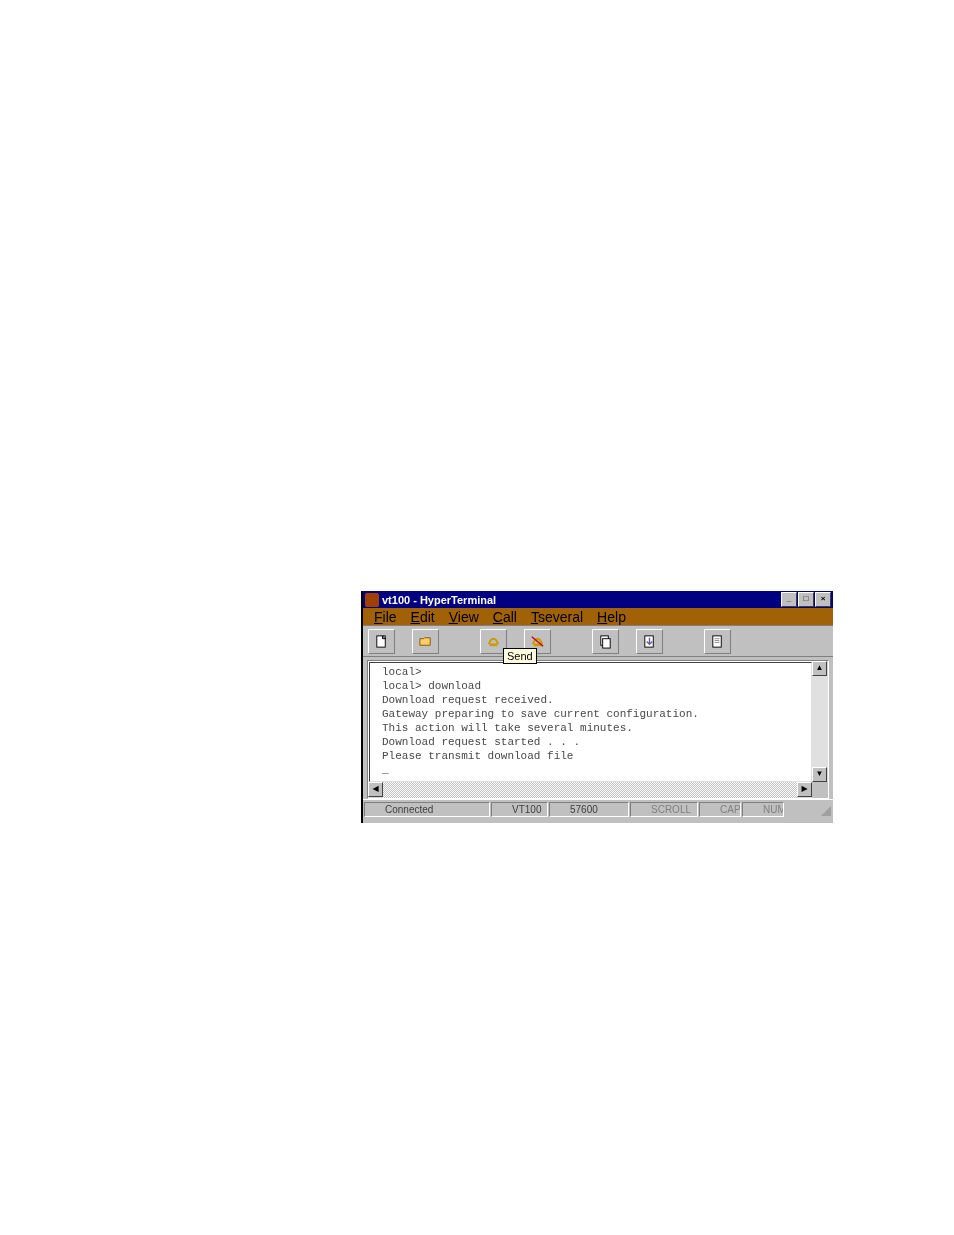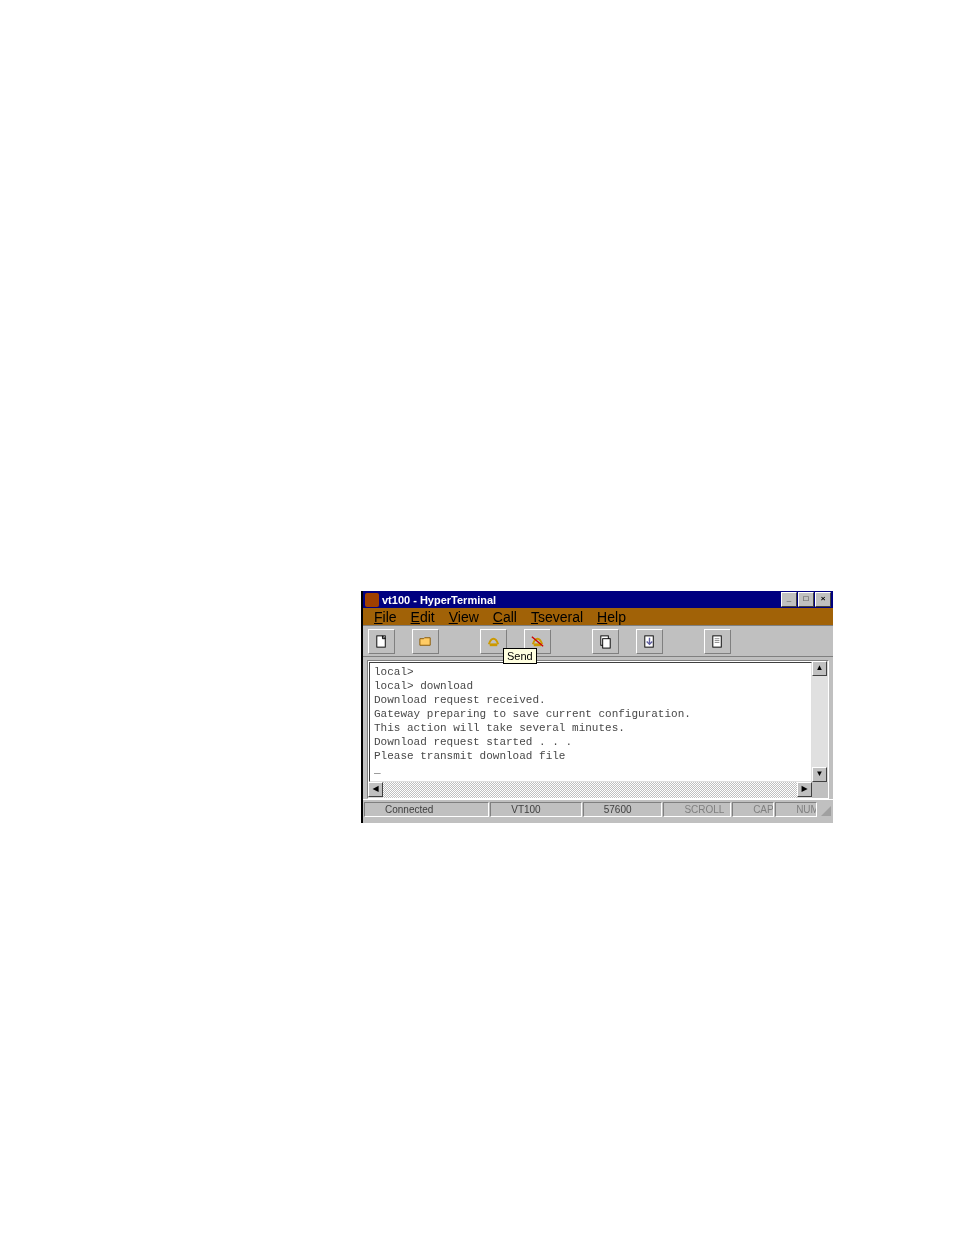--- a/index.html
+++ b/index.html
@@ -136,21 +136,21 @@
     right: 16px;
     bottom: 16px;
     background: #fff;
     border: 1px solid #404040;
     border-right-color: #dfdfdf;
     border-bottom-color: #dfdfdf;
     font-family: "Courier New", monospace;
     font-size: 11px;
     line-height: 14px;
     color: #484848;
-    padding: 2px 4px;
+    padding: 2px 12px;
     overflow: hidden;
     white-space: pre;
   }
   .vscroll {
     position: absolute;
     right: 0;
     top: 0;
     bottom: 16px;
     width: 16px;
     background: #d6d6d6;
@@ -323,21 +323,21 @@
           <div class="sbtn">◀</div>
           <div class="strack"></div>
           <div class="sbtn">▶</div>
         </div>
         <div class="corner"></div>
       </div>
     </div>
 
     <div class="statusbar">
       <div class="sfield" style="width:126px">Connected 3:18:20</div>
-      <div class="sfield" style="width:92px">VT100</div>
+      <div class="sfield" style="width:57px">VT100</div>
       <div class="sfield" style="width:80px">57600 8-N-1</div>
       <div class="sfield dis" style="width:68px">SCROLL</div>
       <div class="sfield dis" style="width:24px">CAPS</div>
       <div class="sfield dis" style="width:20px">NUM</div>
       <div class="grip"></div>
     </div>
 
   </div>
 </div>
 

